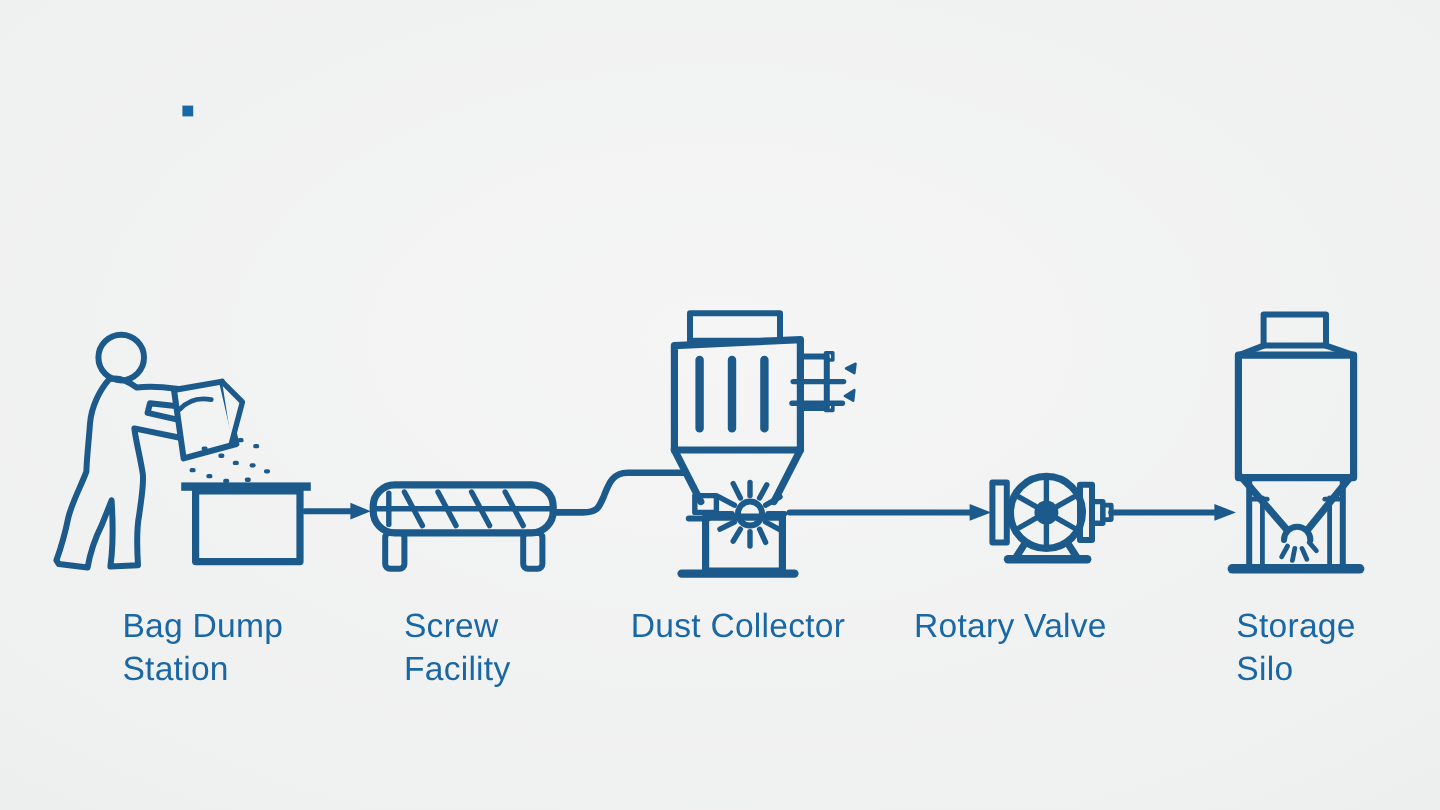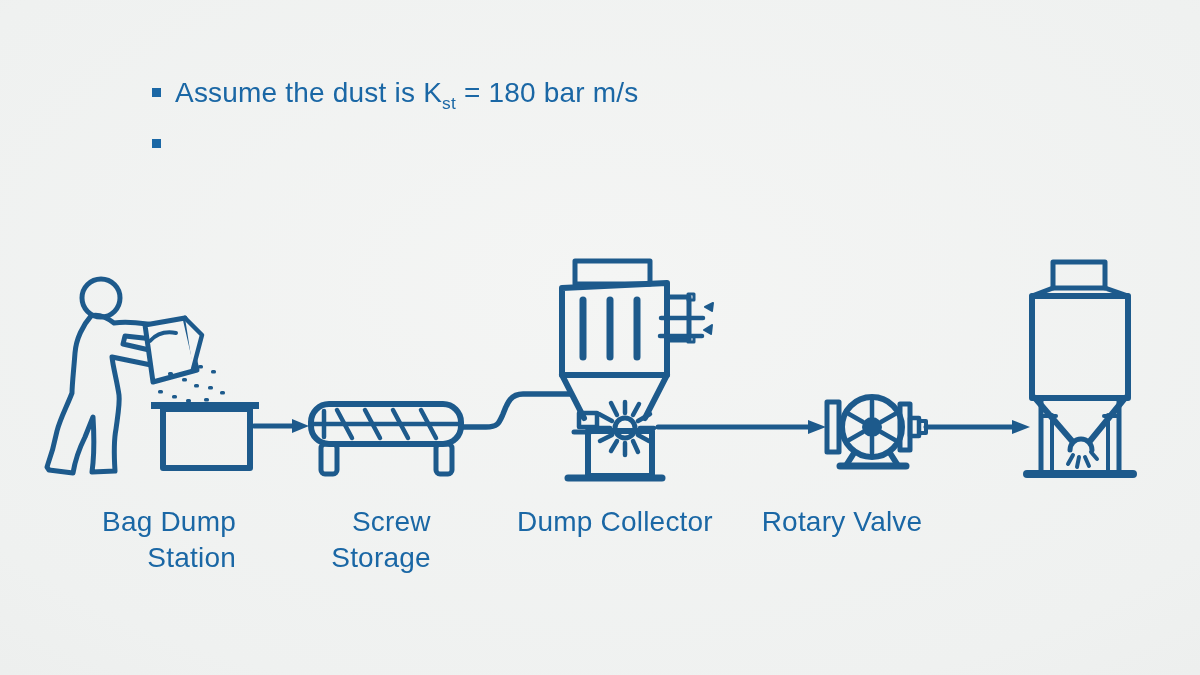--- a/index.html
+++ b/index.html
@@ -23,35 +23,31 @@
   }
   .bullet-text{
     font-size:28px;line-height:34px;color:var(--text);
     letter-spacing:0.2px;white-space:nowrap;
   }
   .bullet-text sub{font-size:0.62em;line-height:0;}
   .step-label{
     position:absolute;top:504px;
     transform:translateX(-50%);
     font-size:28px;line-height:36px;color:var(--text);
-    text-align:right;white-space:pre-line;letter-spacing:0.2px;
+    text-align:left;white-space:pre-line;letter-spacing:0.2px;
   }
   .diagram{position:absolute;left:0;top:0;color:var(--stroke);}
   .diagram *{vector-effect:none;}
 </style>
 </head>
 <body>
 
 <div class="canvas">
 
   <div class="bullets">
-    <div class="bullet-row">
-      <span class="bullet-marker"></span>
-      <span class="bullet-text"><span>Assume the dust is K</span><sub>st</sub><span> = 180 bar m/s</span></span>
-    </div>
     <div class="bullet-row">
       <span class="bullet-marker"></span>
     </div>
   </div>
 
   <svg class="diagram" width="1200" height="675" viewBox="0 0 1200 675" fill="none" stroke="currentColor" stroke-linecap="round" stroke-linejoin="round">
 
     <g>
       <g>
         <circle cx="101" cy="298" r="19" stroke-width="5"></circle>
@@ -216,16 +212,18 @@
         <line x1="1041" y1="416" x2="1056" y2="416" stroke-width="4"></line>
         <line x1="1104" y1="416" x2="1119" y2="416" stroke-width="4"></line>
       </g>
       <line x1="1027" y1="474" x2="1133" y2="474" stroke-width="8"></line>
     </g>
   </svg>
 
   <div class="step-label" style="left:169px">Bag Dump
 Station</div>
   <div class="step-label" style="left:381px">Screw
-Storage</div>
-  <div class="step-label" style="left:615px">Dump Collector</div>
+Facility</div>
+  <div class="step-label" style="left:615px">Dust Collector</div>
   <div class="step-label" style="left:842px">Rotary Valve</div>
+  <div class="step-label" style="left:1080px">Storage
+Silo</div>
 </div>
 
 </body></html>

